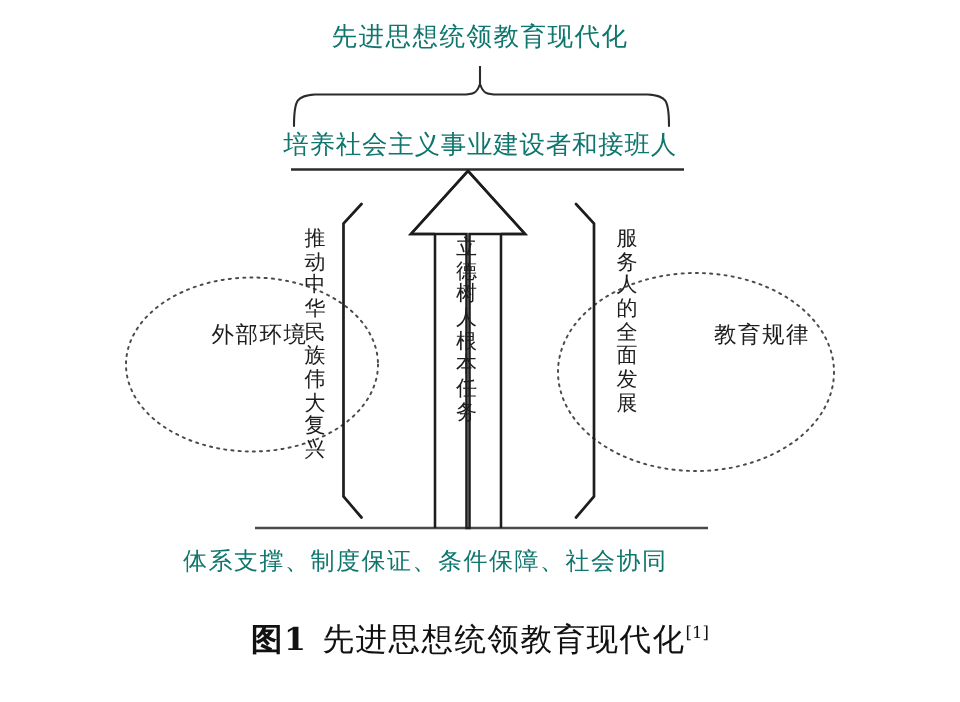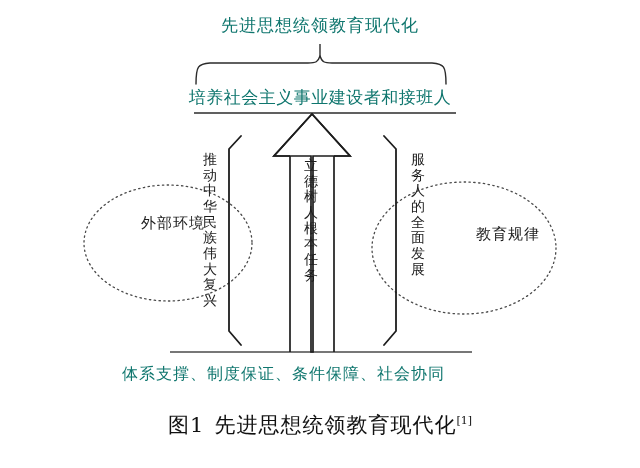--- a/index.html
+++ b/index.html
@@ -72,21 +72,21 @@
     font-size: 21px;
     letter-spacing: 1px;
     font-family: "DejaVu Serif", "Liberation Serif", serif;
     color: #111;
   }
   #caption .sup {
     font-size: 11px;
     vertical-align: super;
     letter-spacing: 0;
   }
-  #caption .cap-num { margin-right: 10px; }
+  #caption .cap-num { margin-right: 10px; font-weight: bold; }
 
   
   .vcol {
     position: absolute;
     width: 20px;
     text-align: center;
     font-size: 14px;
     font-family: "DejaVu Serif", "Liberation Serif", serif;
     color: #1d1d1d;
   }
@@ -101,21 +101,21 @@
   
   .ellipse-label {
     position: absolute;
     font-size: 15px;
     letter-spacing: 1px;
     font-family: "DejaVu Sans", "Liberation Sans", sans-serif;
     color: #1d1d1d;
     text-align: right;
   }
   #label-left-ellipse  { left: 95px;  top: 214px; width: 110px; }
-  #label-right-ellipse { left: 430px; top: 225px; width: 110px; }
+  #label-right-ellipse { left: 430px; top: 214px; width: 110px; }
 </style>
 </head>
 <body>
 
 <div id="figure-root">
 
   <svg class="svg-layer" viewBox="0 0 640 468">
 
     <line x1="320" y1="44" x2="320" y2="58" stroke="#2b2b2b" stroke-width="1.4"></line>
 

